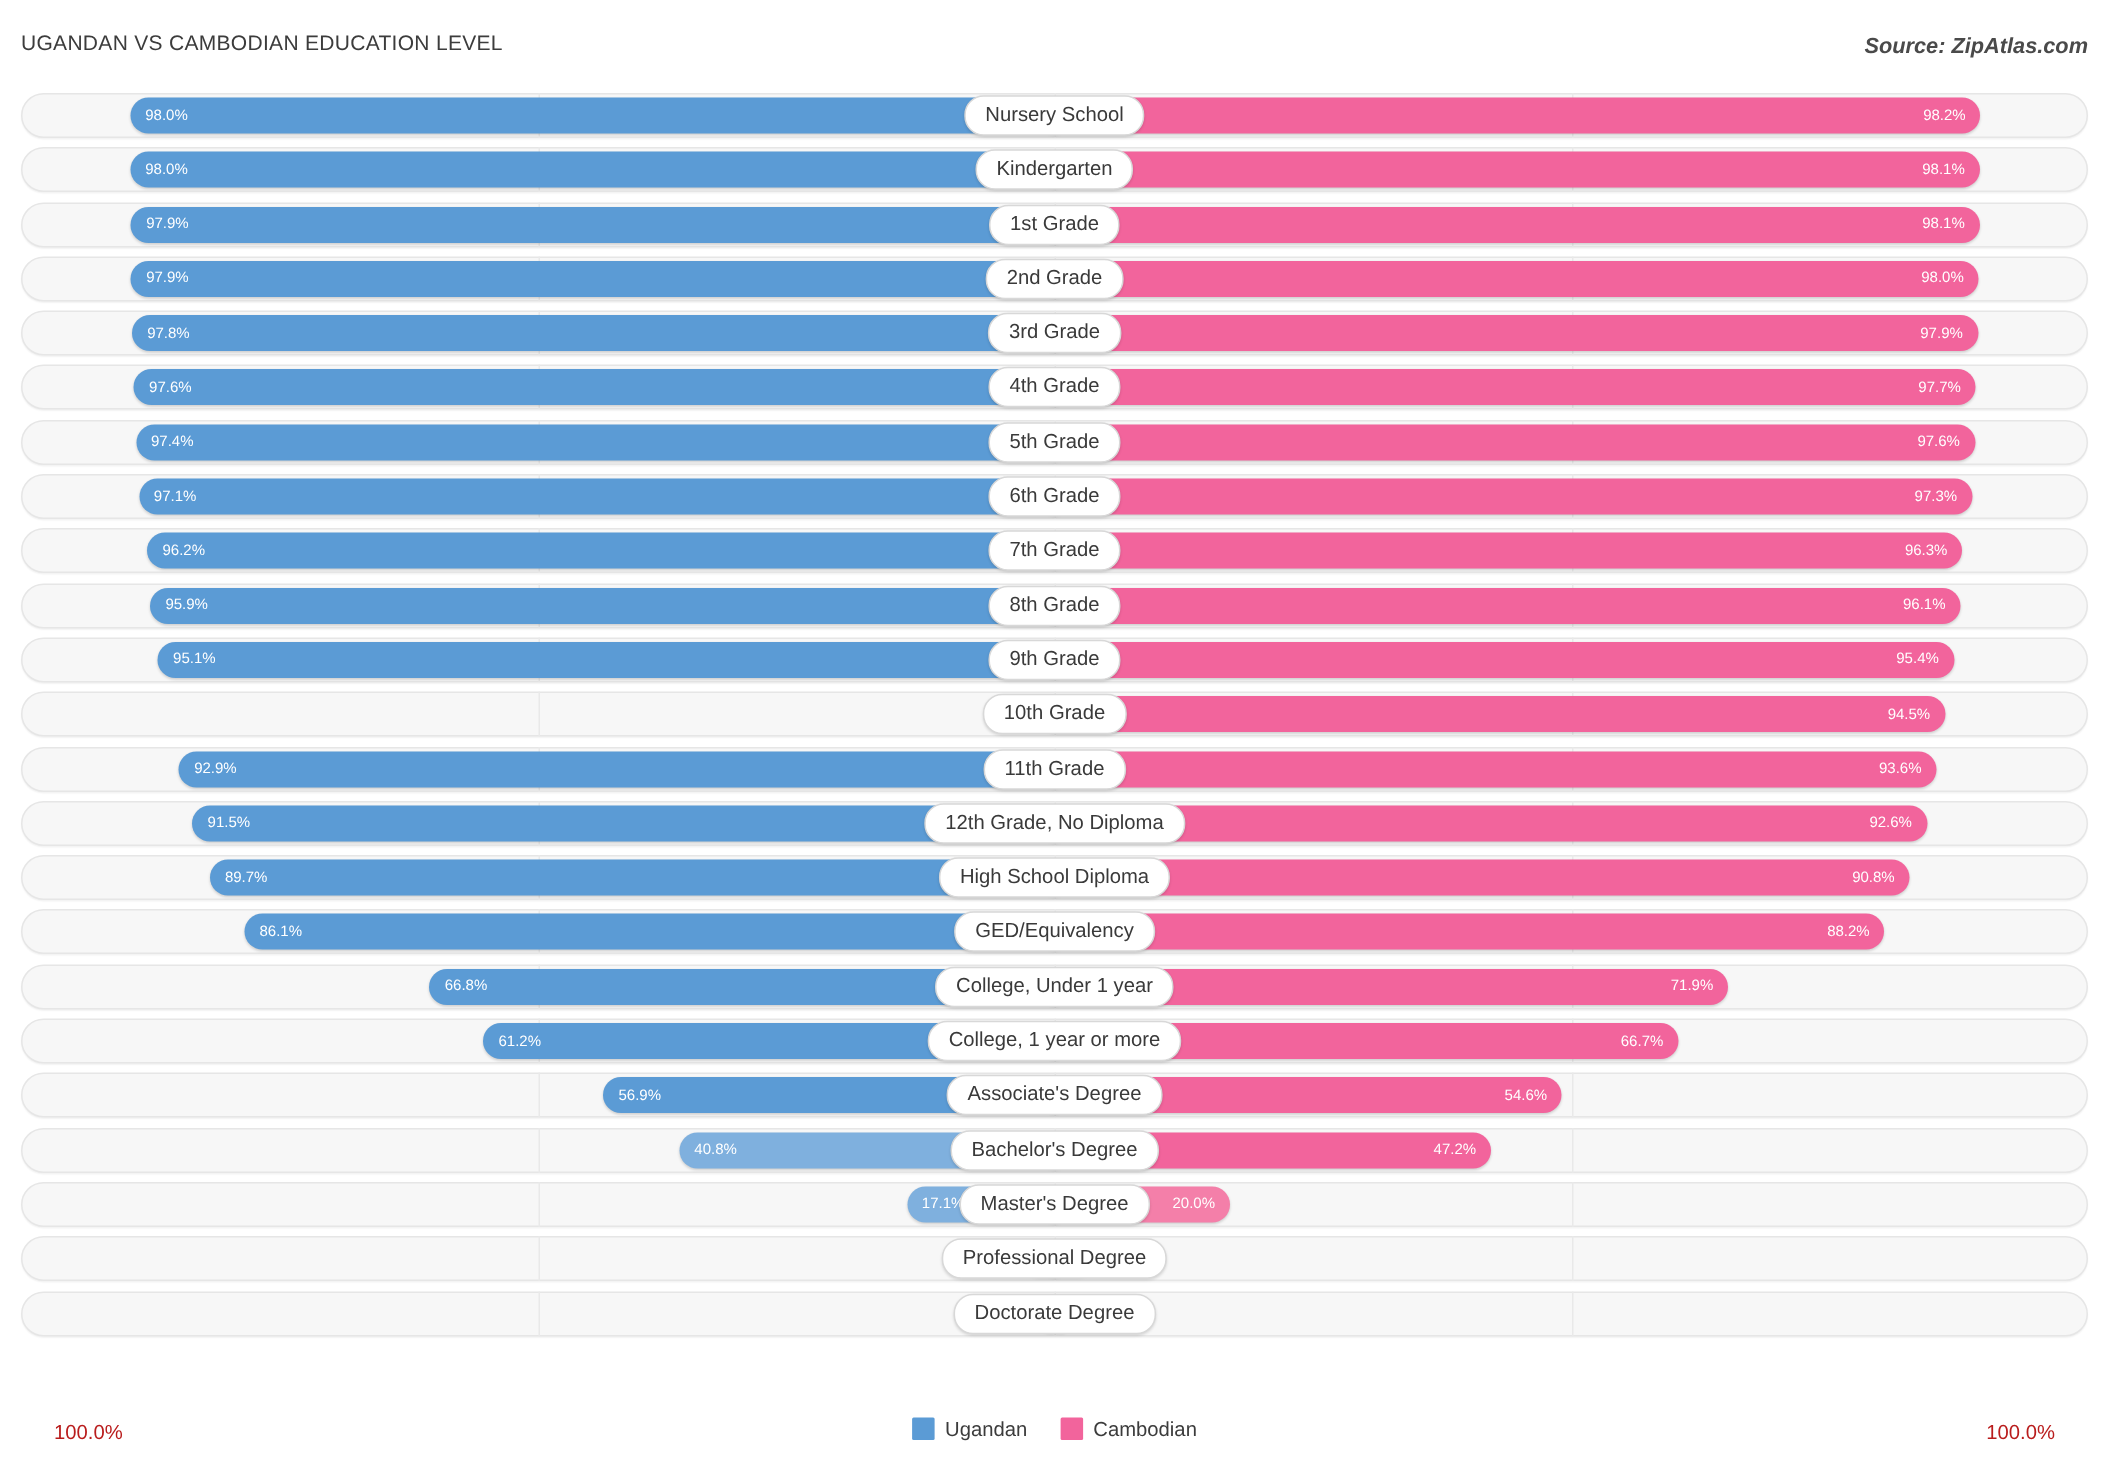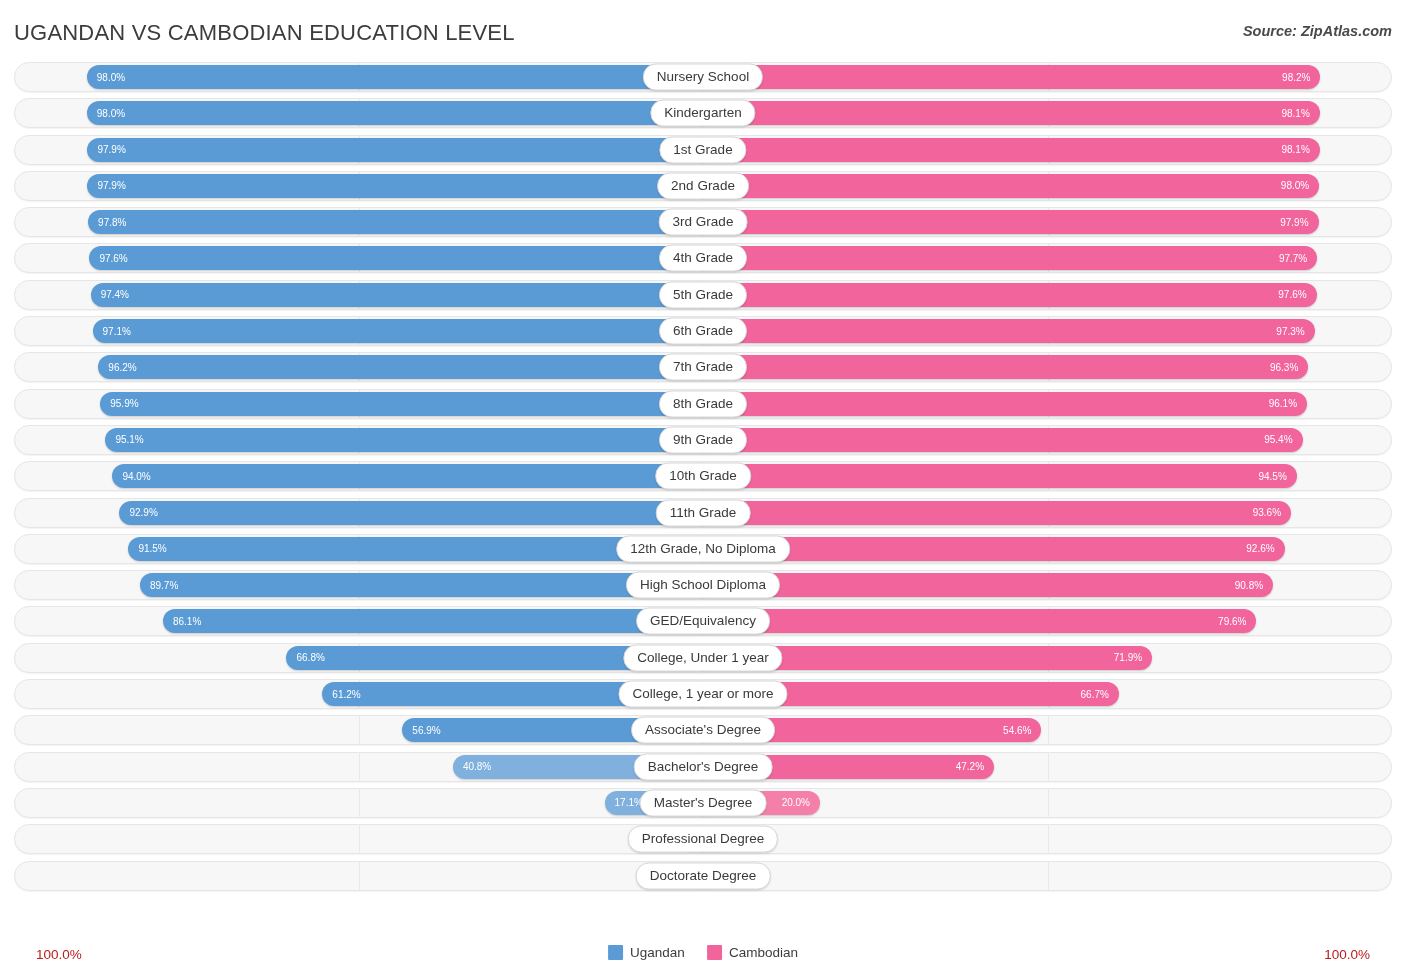--- a/index.html
+++ b/index.html
@@ -23,21 +23,21 @@
   
   .header {
     position: absolute;
     top: 0; left: 0; right: 0;
     height: 58px;
   }
   .chart-title {
     position: absolute;
     left: 14px;
     top: 20px;
-    font-size: 22px;
+    font-size: 14px;
     color: #3c3c3c;
     letter-spacing: .2px;
     white-space: nowrap;
   }
   .source-note {
     position: absolute;
     right: 14px;
     top: 23px;
     font-size: 14.5px;
     font-style: italic;
@@ -404,25 +404,20 @@
             <span class="bar-value-in">95.4%</span>
           </div>
         </div>
         <div class="center-label">9th Grade</div>
       </div>
       <div class="row">
         <div class="track"></div>
         <div class="gridline" style="left: 25%;"></div>
         <div class="gridline" style="left: 50%;"></div>
         <div class="gridline" style="left: 75%;"></div>
-        <div class="half half-left">
-          <div class="bar bar-left" style="width: 601.6px;">
-            <span class="bar-value-in">94.0%</span>
-          </div>
-        </div>
         <div class="half half-right">
           <div class="bar bar-right" style="width: 604.8px;">
             <span class="bar-value-in">94.5%</span>
           </div>
         </div>
         <div class="center-label">10th Grade</div>
       </div>
       <div class="row">
         <div class="track"></div>
         <div class="gridline" style="left: 25%;"></div>
@@ -479,21 +474,21 @@
         <div class="gridline" style="left: 25%;"></div>
         <div class="gridline" style="left: 50%;"></div>
         <div class="gridline" style="left: 75%;"></div>
         <div class="half half-left">
           <div class="bar bar-left" style="width: 551.04px;">
             <span class="bar-value-in">86.1%</span>
           </div>
         </div>
         <div class="half half-right">
           <div class="bar bar-right" style="width: 564.48px;">
-            <span class="bar-value-in">79.6%</span>
+            <span class="bar-value-in">88.2%</span>
           </div>
         </div>
         <div class="center-label">GED/Equivalency</div>
       </div>
       <div class="row">
         <div class="track"></div>
         <div class="gridline" style="left: 25%;"></div>
         <div class="gridline" style="left: 50%;"></div>
         <div class="gridline" style="left: 75%;"></div>
         <div class="half half-left">

